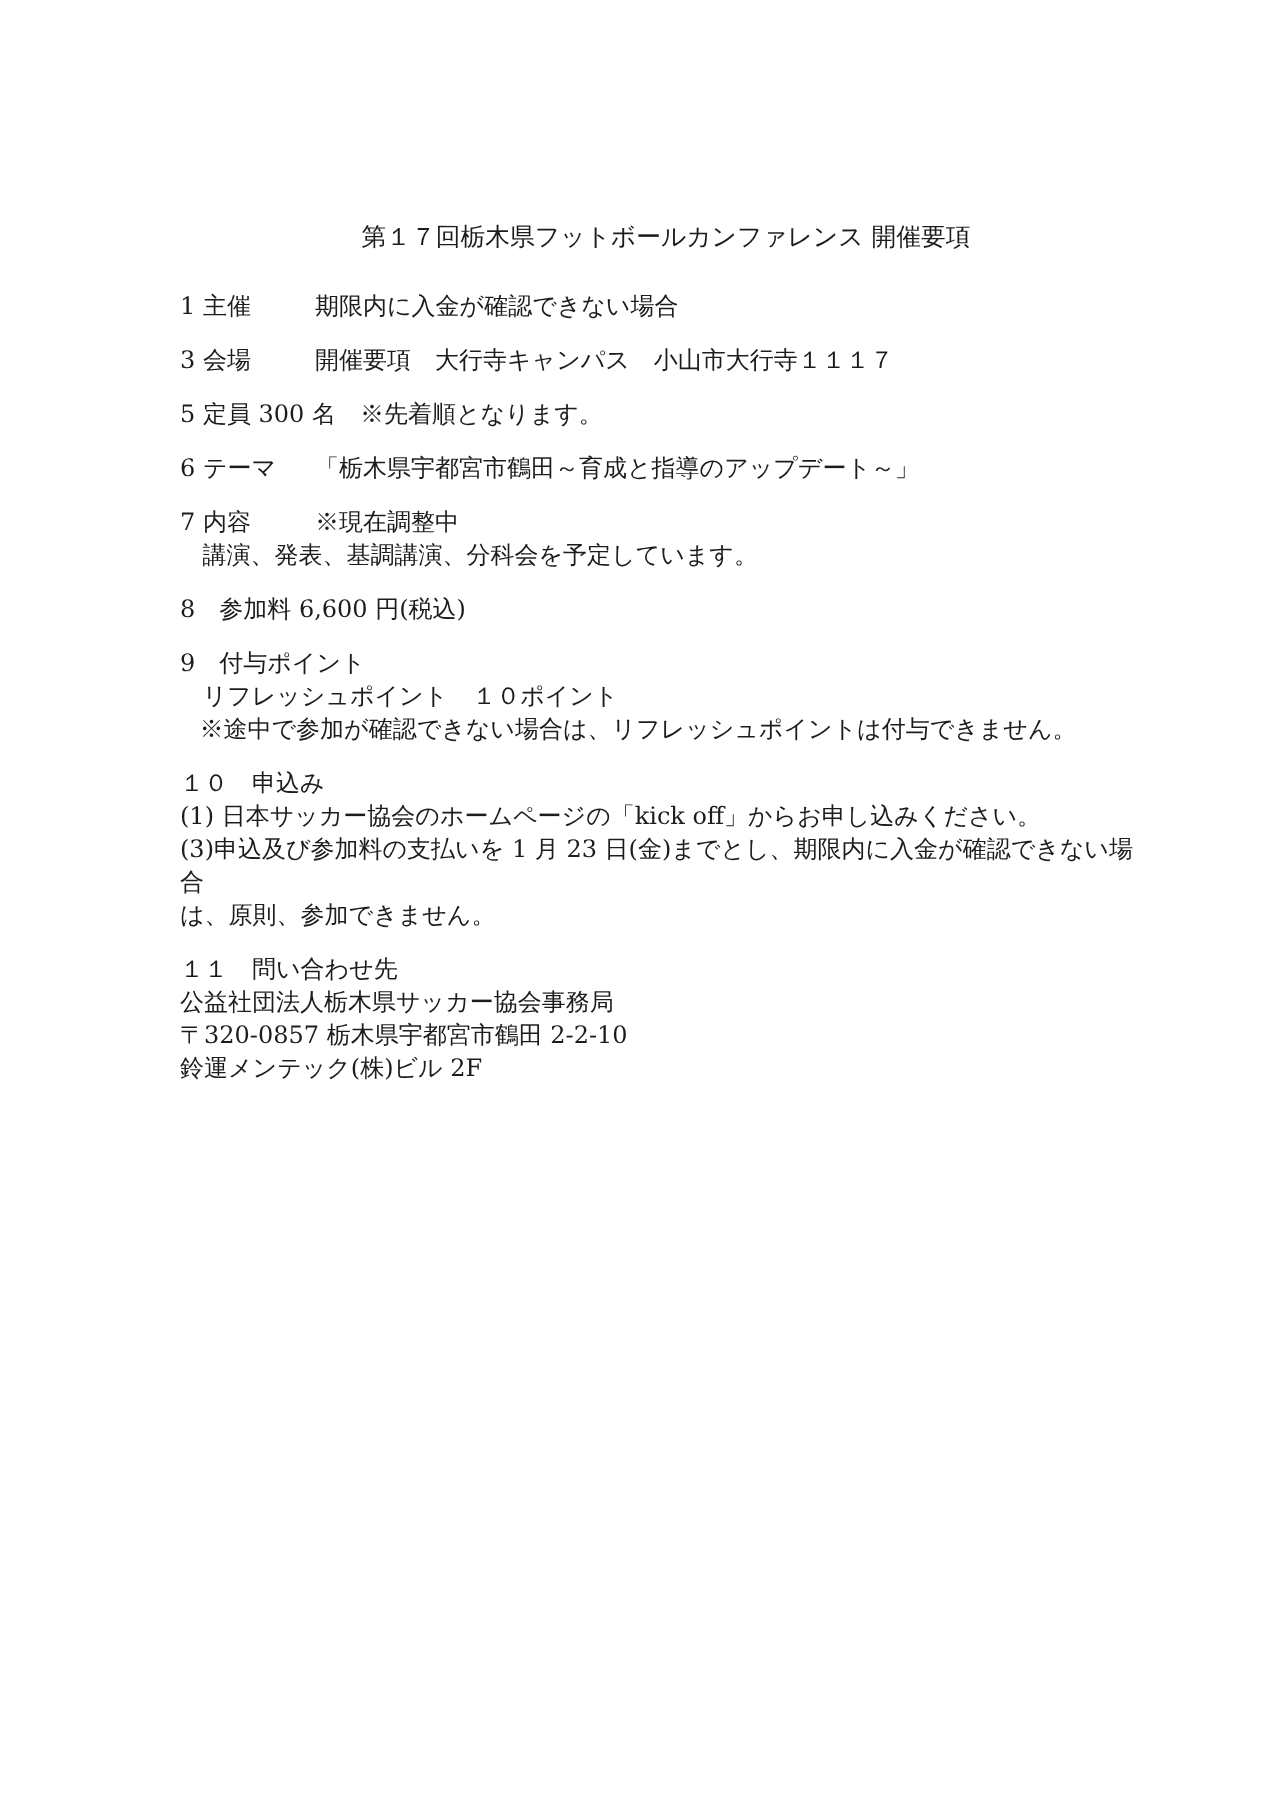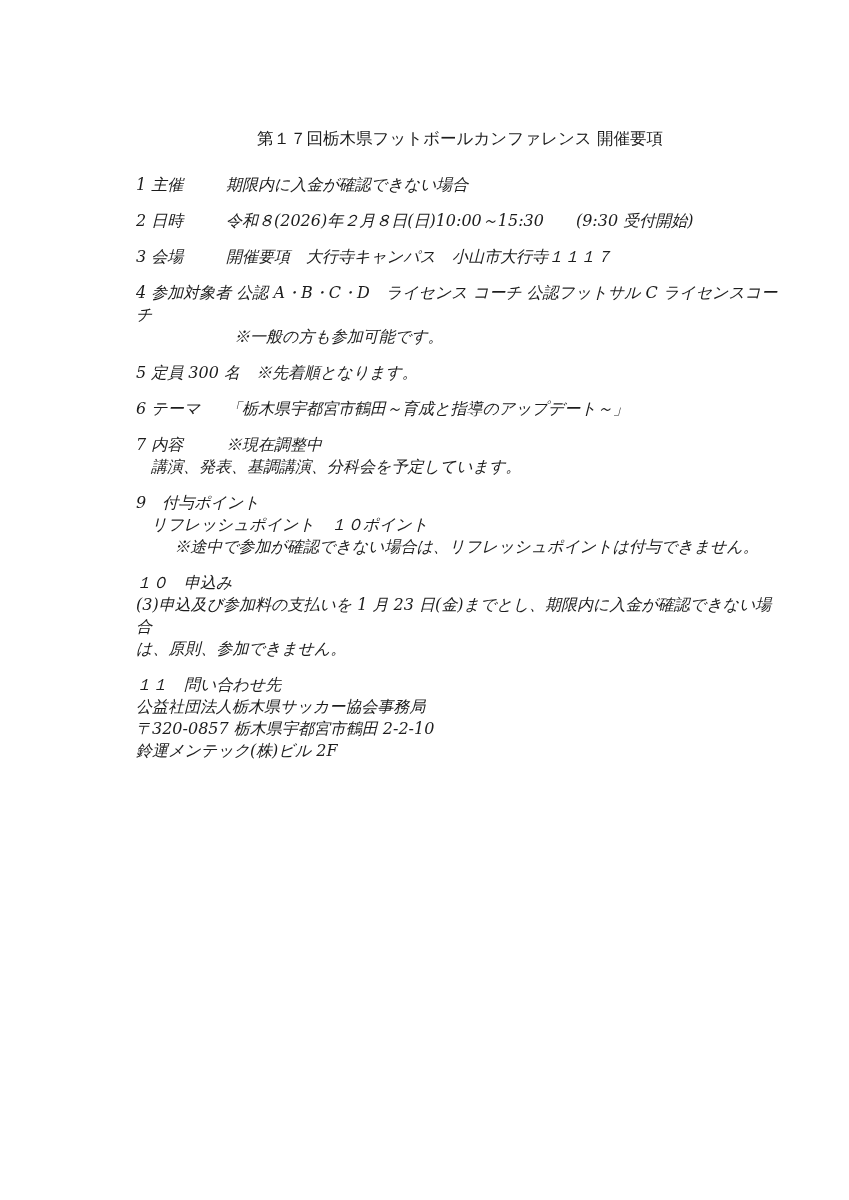--- a/index.html
+++ b/index.html
@@ -12,111 +12,105 @@
     width: 849px;
     height: 1200px;
     background: #ffffff;
     color: #1c1c1c;
     font-family: "DejaVu Serif", "Liberation Serif", serif;
     font-size: 16px;
     overflow: hidden;
   }
   .content {
     position: absolute;
-    top: 128px;
+    top: 147px;
     left: 120px;
     width: 648px;
-    margin-left: 16px;
   }
   .doc-title {
     text-align: center;
     line-height: 22px;
     font-size: 16.5px;
     margin-bottom: 24px;
     white-space: pre-wrap;
   }
   .block {
     margin-bottom: 14px;
-    font-style: italic;
   }
   .line {
     line-height: 22px;
     white-space: pre-wrap;
   }
   .row {
     display: flex;
     line-height: 22px;
   }
   .prefix {
     width: 90px;
     flex-shrink: 0;
     white-space: pre-wrap;
   }
   .row .body {
     white-space: pre-wrap;
   }
   .indent-sub { padding-left: 98px; }
   .indent-sm  { padding-left: 15px; }
-  .indent-note { padding-left: 13px; text-align: center; }
+  .indent-note { padding-left: 13px; }
   .gap-top { margin-top: 8px; }
 </style>
 </head>
 <body>
 
 <div class="page">
   <div class="content">
 
     <div class="doc-title">第１７回栃木県フットボールカンファレンス 開催要項</div>
 
     <div class="block row">
       <span class="prefix">1 主催</span>
       <span class="body">期限内に入金が確認できない場合</span>
     </div>
 
-    <div class="block row">
-      <span class="prefix">2 日時</span>
-      <span class="body">令和８(2026)年２月８日(日)10:00～15:30　　(9:30 受付開始)</span>
-    </div>
 
     <div class="block row">
       <span class="prefix">3 会場</span>
       <span class="body">開催要項　大行寺キャンパス　小山市大行寺１１１７</span>
     </div>
 
-    <div class="block">
-      <div class="line">4 参加対象者 公認 A・B・C・D　ライセンス コーチ 公認フットサル C ライセンスコーチ</div>
-      <div class="line indent-sub">※一般の方も参加可能です。</div>
-    </div>
 
     <div class="block">
       <div class="line">5 定員 300 名　※先着順となります。</div>
     </div>
 
     <div class="block row">
       <span class="prefix">6 テーマ</span>
       <span class="body">「栃木県宇都宮市鶴田～育成と指導のアップデート～」</span>
     </div>
 
     <div class="block">
       <div class="row">
         <span class="prefix">7 内容</span>
         <span class="body">※現在調整中</span>
       </div>
       <div class="line indent-sm">講演、発表、基調講演、分科会を予定しています。</div>
     </div>
 
+    <div class="block">
+      <div class="line">8　参加料 6,600 円(税込)</div>
+    </div>
 
     <div class="block gap-top">
       <div class="line">9　付与ポイント</div>
       <div class="line indent-sm">リフレッシュポイント　１０ポイント</div>
       <div class="line indent-note">※途中で参加が確認できない場合は、リフレッシュポイントは付与できません。</div>
     </div>
 
     <div class="block">
       <div class="line">１０　申込み</div>
+      <div class="line">(1) 日本サッカー協会のホームページの「kick off」からお申し込みください。</div>
       <div class="line">(3)申込及び参加料の支払いを 1 月 23 日(金)までとし、期限内に入金が確認できない場合</div>
       <div class="line">は、原則、参加できません。</div>
     </div>
 
     <div class="block">
       <div class="line">１１　問い合わせ先</div>
       <div class="line">公益社団法人栃木県サッカー協会事務局</div>
       <div class="line">〒320-0857 栃木県宇都宮市鶴田 2-2-10</div>
       <div class="line">鈴運メンテック(株)ビル 2F</div>
     </div>

